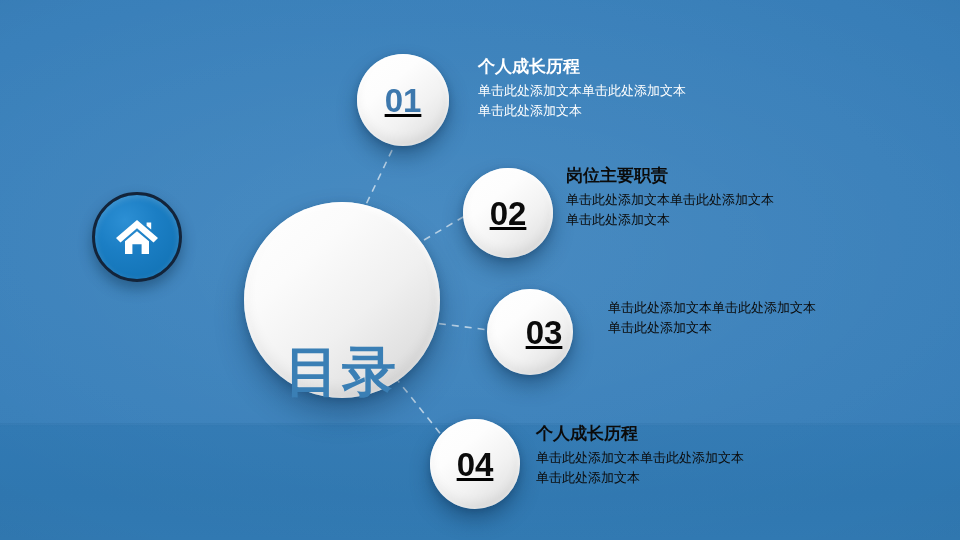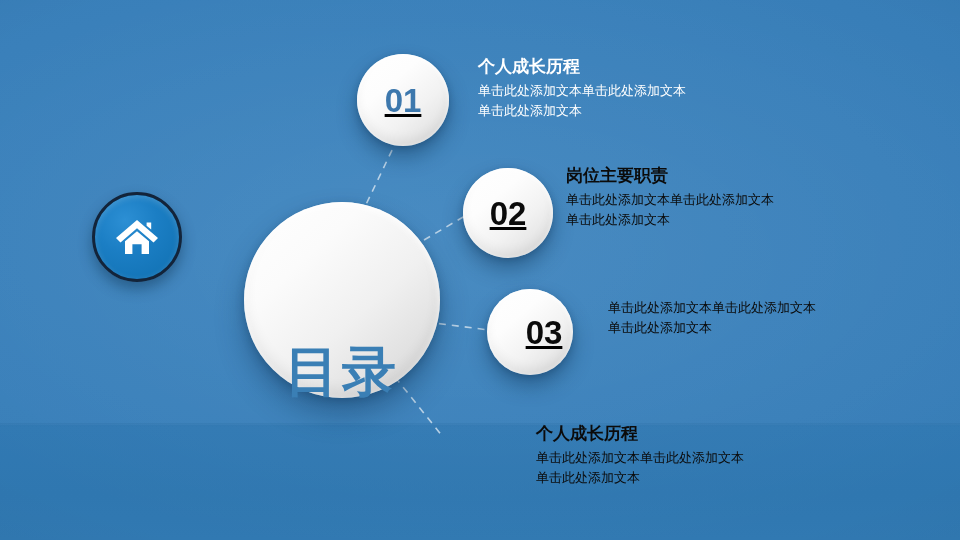--- a/index.html
+++ b/index.html
@@ -196,20 +196,23 @@
 
   <div class="num-circle c1">
     <span style="color:#3d78ad;">01</span>
   </div>
   <div class="num-circle c2">
     <span style="color:#0b0b0b;">02</span>
   </div>
   <div class="num-circle c3">
     <span style="color:#0b0b0b;margin-left:28px;">03</span>
   </div>
+  <div class="num-circle c4">
+    <span style="color:#0b0b0b;">04</span>
+  </div>
 
   <div class="item-text t1 light">
     <p class="item-title">个人成长历程</p>
     <p class="item-body">单击此处添加文本单击此处添加文本
 单击此处添加文本</p>
   </div>
 
   <div class="item-text t2 dark">
     <p class="item-title">岗位主要职责</p>
     <p class="item-body">单击此处添加文本单击此处添加文本

